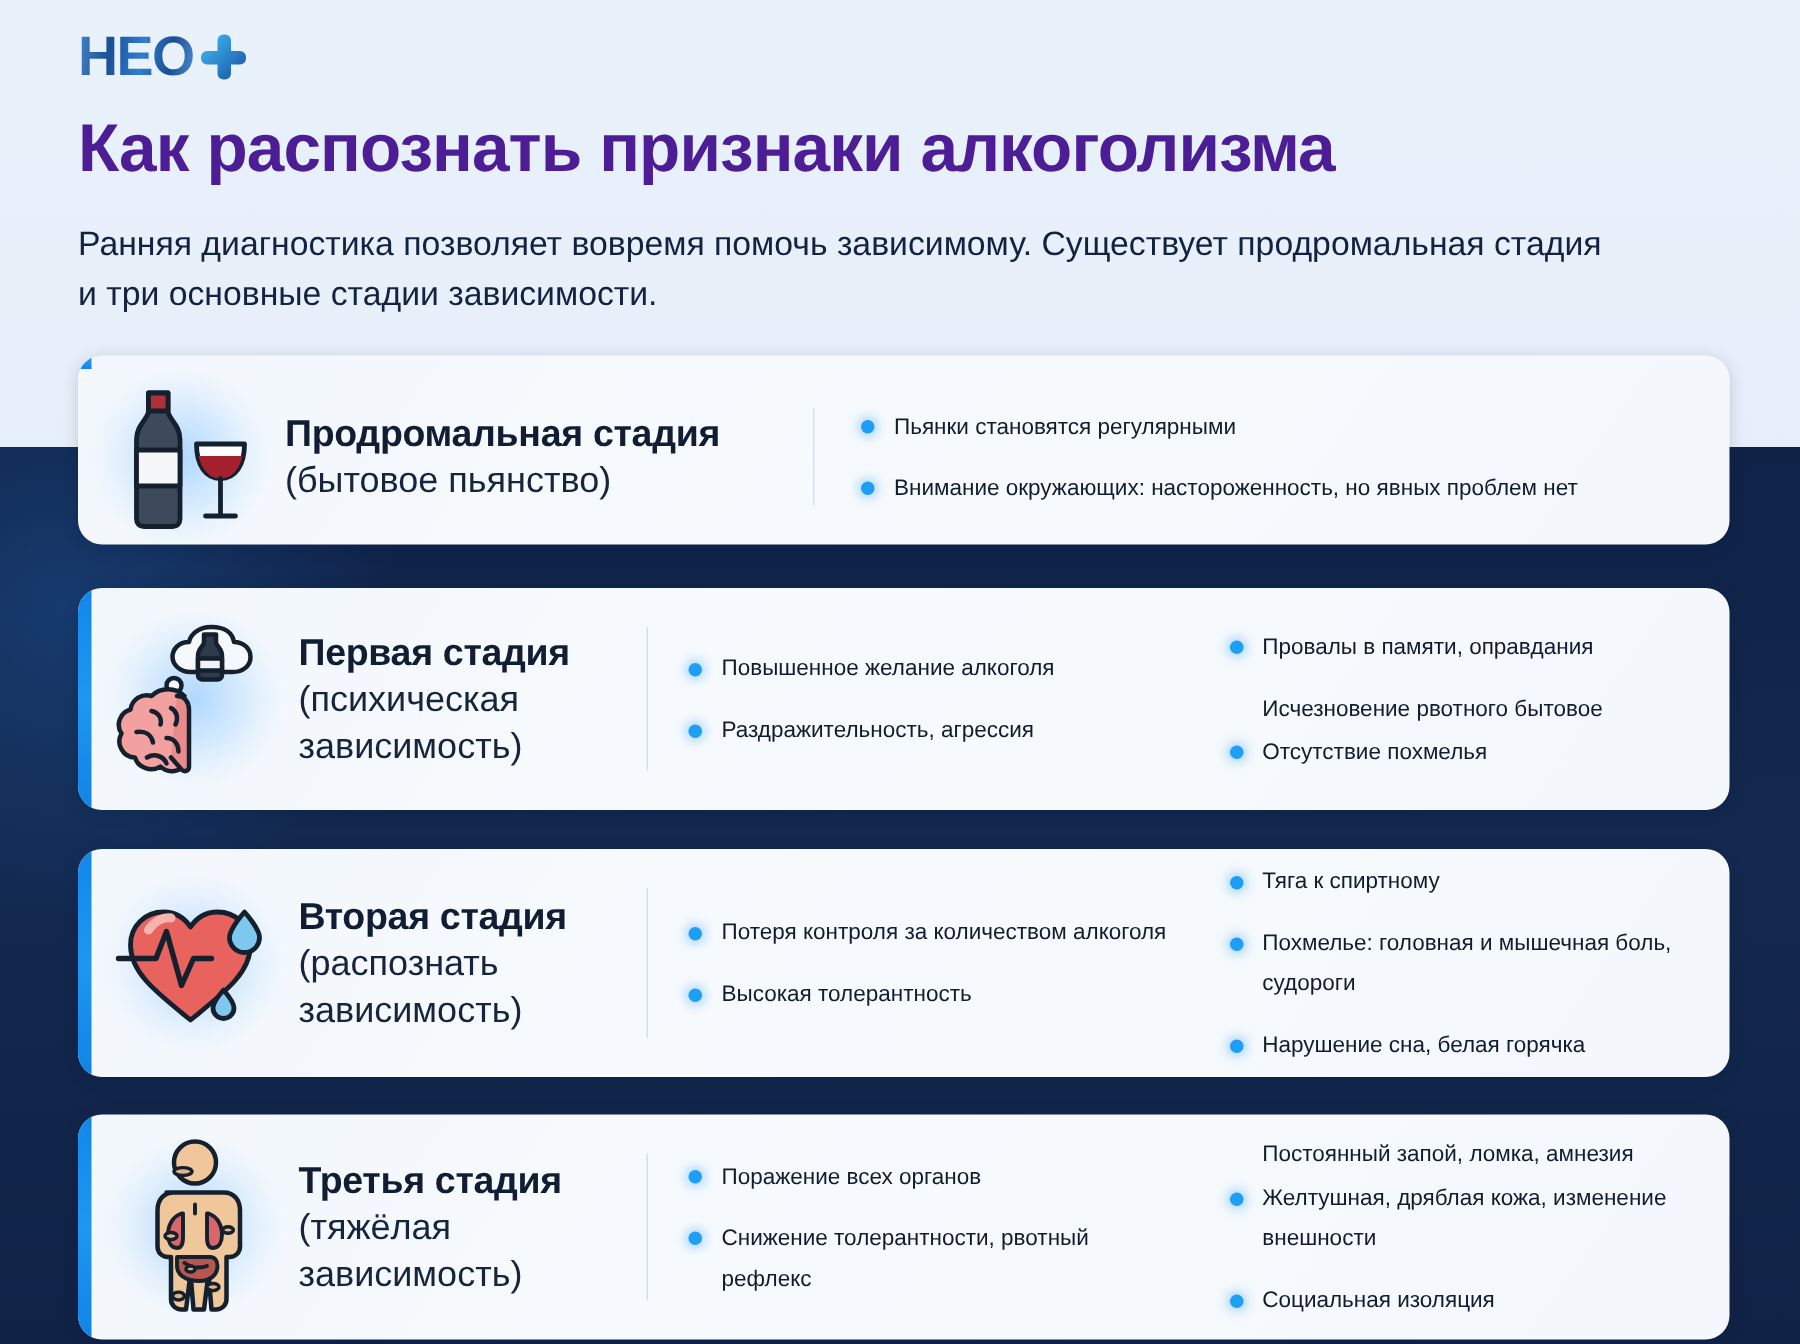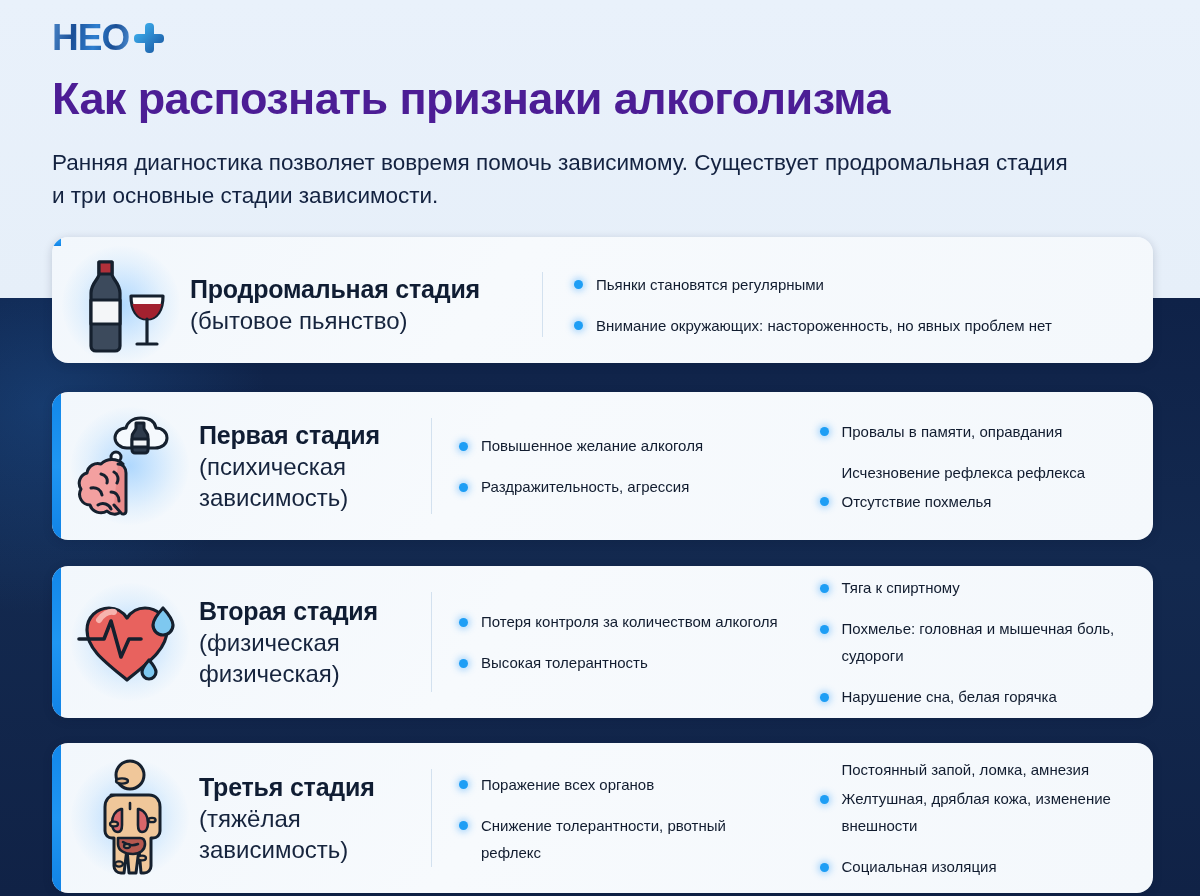--- a/index.html
+++ b/index.html
@@ -288,21 +288,21 @@
       <div class="cols">
         <div class="col">
           <ul class="bullets">
             <li>Повышенное желание алкоголя</li>
             <li>Раздражительность, агрессия</li>
           </ul>
         </div>
         <div class="col">
           <ul class="bullets">
             <li>Провалы в памяти, оправдания</li>
-            <li class="nodot">Исчезновение рефлекса рефлекса</li>
+            <li class="nodot">Исчезновение рвотного бытовое</li>
             <li>Отсутствие похмелья</li>
           </ul>
         </div>
       </div>
     </div>
   </div>
 
   <div class="card" id="card-2">
     <div class="card-accent"></div>
     <div class="card-body">
@@ -313,21 +313,21 @@
             <path d="M52 86C30 68 12 55 12 36 12 23 22 14 34 14c8 0 14 4 18 10 4-6 10-10 18-10 12 0 22 9 22 22 0 19-18 32-40 50z" fill="#e8625e"></path>
             <path d="M24 26c4-6 10-9 15-8" fill="none" stroke="#f7b3ae" stroke-width="6"></path>
             <path d="M4 45h25l7-18 10 36 8-18h12" fill="none" stroke="#15202e" stroke-width="3.6"></path>
             <path d="M88 14c0 0-10 11-10 17a10 10 0 0020 0c0-6-10-17-10-17z" fill="#7ec8f0"></path>
             <path d="M74 66c0 0-7 8-7 12a7 7 0 0014 0c0-4-7-12-7-12z" fill="#7ec8f0"></path>
           </g>
         </svg>
       </div>
       <div class="stage-cell">
         <div class="stage-name">Вторая стадия</div>
-        <div class="stage-sub">(физическая физическая)</div>
+        <div class="stage-sub">(распознать зависимость)</div>
       </div>
       <div class="divider"></div>
       <div class="cols">
         <div class="col">
           <ul class="bullets">
             <li>Потеря контроля за количеством алкоголя</li>
             <li>Высокая толерантность</li>
           </ul>
         </div>
         <div class="col">

